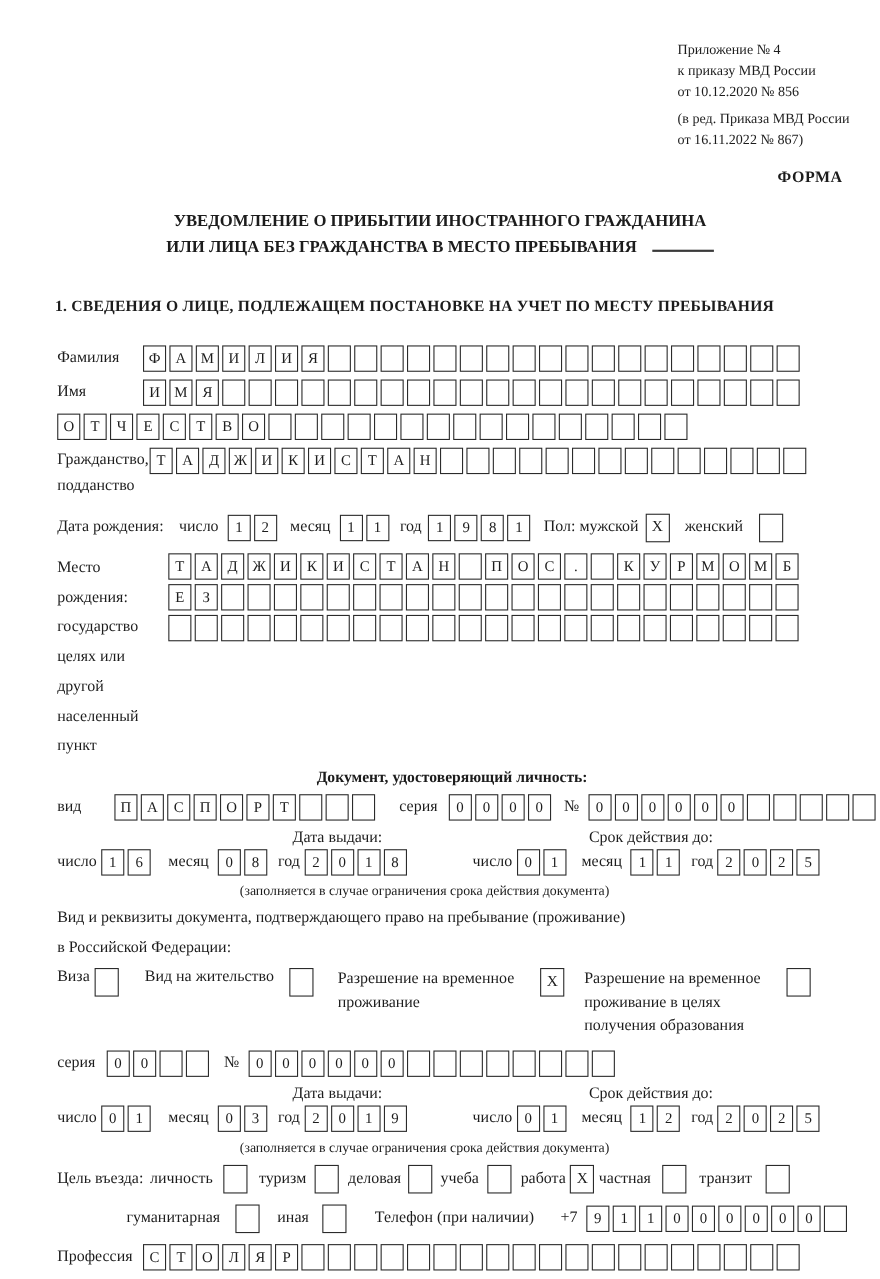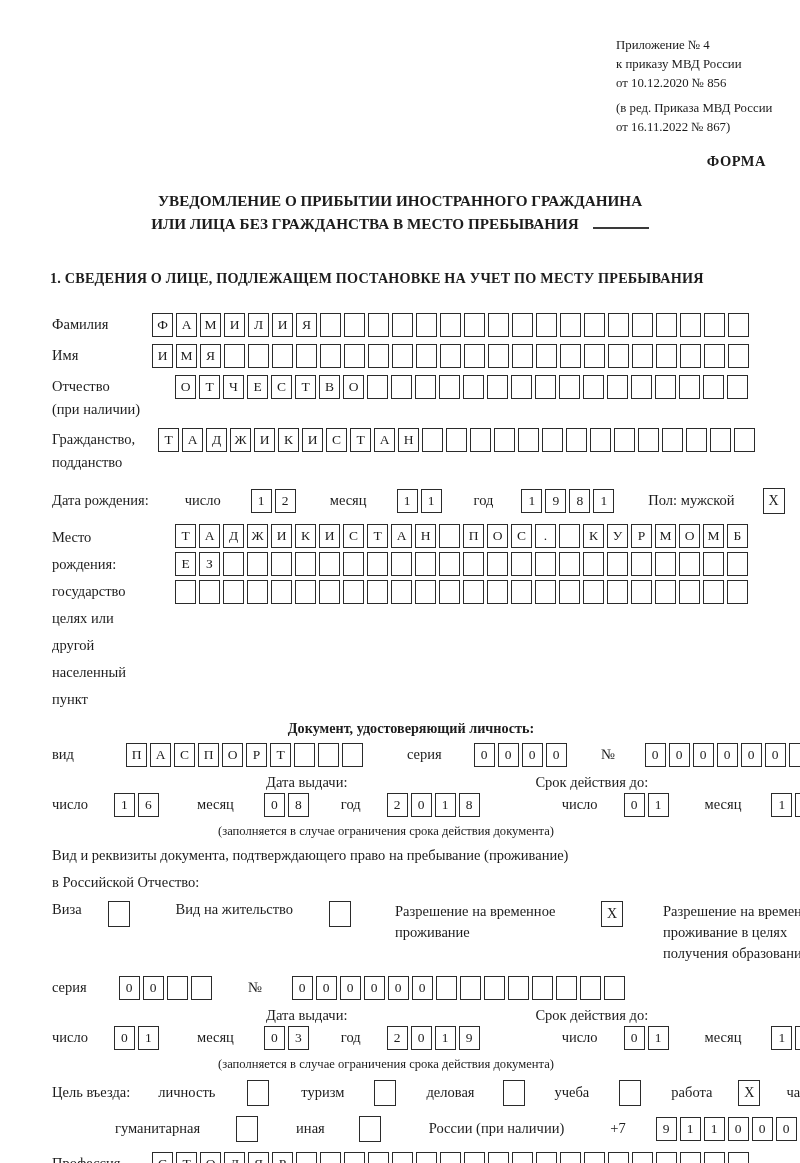--- a/index.html
+++ b/index.html
@@ -8,21 +8,21 @@
     font-family:"Liberation Serif","DejaVu Serif",serif;
     font-size:14.5px;overflow:hidden;
   }
   .page{position:relative;width:800px;height:1163px;padding-top:36px;box-sizing:border-box;}
   .hdr{margin-left:616px;font-size:12.8px;line-height:1.5;}
   .hdr .gap{height:5px;}
   .forma{margin:16px 34px 0 0;text-align:right;font-weight:bold;font-size:14.5px;letter-spacing:.5px;}
   .title{margin-top:20px;text-align:center;font-weight:bold;font-size:15.2px;line-height:1.5;}
   .blank-line{display:inline-block;width:56px;border-bottom:2px solid #3a3a3a;height:14px;margin-left:14px;vertical-align:baseline;}
   .sec-h{margin:34px 10px 26px 50px;font-weight:bold;font-size:14.2px;letter-spacing:.2px;}
-  .frow{display:flex;align-items:center;margin-left:52px;margin-bottom:7px;gap:22px;}
+  .frow{display:flex;align-items:center;margin-left:52px;margin-bottom:7px;}
   .frow.top{align-items:flex-start;}
   .lbl{flex:none;}
   .lbl2{flex:none;line-height:23px;}
   .cells{display:flex;gap:3px;flex:none;}
   .cell{
     width:21px;height:24px;border:1.7px solid #2b2b2b;box-sizing:border-box;
     display:flex;align-items:center;justify-content:center;
     font-size:13.5px;flex:none;background:#fff;
   }
   .cb{
@@ -116,24 +116,20 @@
         <span class="cell"></span>
         <span class="cell"></span>
         <span class="cell"></span>
         <span class="cell"></span>
         <span class="cell"></span>
         <span class="cell"></span>
       </div>
   </div>
 
   <div class="frow top">
-    <div class="lbl2" style="width:101px">
-      <div>Отчество</div>
-      <div>(при наличии)</div>
-    </div>
     <div class="cells">
         <span class="cell">О</span>
         <span class="cell">Т</span>
         <span class="cell">Ч</span>
         <span class="cell">Е</span>
         <span class="cell">С</span>
         <span class="cell">Т</span>
         <span class="cell">В</span>
         <span class="cell">О</span>
         <span class="cell"></span>
@@ -380,21 +376,21 @@
         <span class="cell">2</span>
         <span class="cell">0</span>
         <span class="cell">2</span>
         <span class="cell">5</span>
       </div>
   </div>
 
   <div class="note">(заполняется в случае ограничения срока действия документа)</div>
 
   <div style="margin:6px 0 0 52px">Вид и реквизиты документа, подтверждающего право на пребывание (проживание)</div>
-  <div style="margin:10px 0 10px 52px">в Российской Отчество:</div>
+  <div style="margin:10px 0 10px 52px">в Российской Федерации:</div>
 
   <div class="frow top">
     <span class="lbl">Виза</span>
     <span class="cb ml4"></span>
     <span class="lbl ml24">Вид на жительство</span>
     <span class="cb ml14"></span>
     <span class="optblock ml22" style="width:176px">Разрешение на временное проживание</span>
     <span class="cb ml8">X</span>
     <span class="optblock ml18" style="width:176px">Разрешение на временное проживание в целях получения образования</span>
     <span class="cb ml8"></span>
@@ -487,21 +483,21 @@
     <span class="cb ml10"></span>
     <span class="lbl ml12">транзит</span>
     <span class="cb ml12"></span>
   </div>
 
   <div class="frow" style="margin-left:115px;margin-top:10px">
     <span class="lbl">гуманитарная</span>
     <span class="cb ml14"></span>
     <span class="lbl ml16">иная</span>
     <span class="cb ml12"></span>
-    <span class="lbl ml26">России (при наличии)</span>
+    <span class="lbl ml26">Телефон (при наличии)</span>
     <span class="lbl ml24">+7</span>
     <div class="cells ml8">
         <span class="cell">9</span>
         <span class="cell">1</span>
         <span class="cell">1</span>
         <span class="cell">0</span>
         <span class="cell">0</span>
         <span class="cell">0</span>
         <span class="cell">0</span>
         <span class="cell">0</span>

